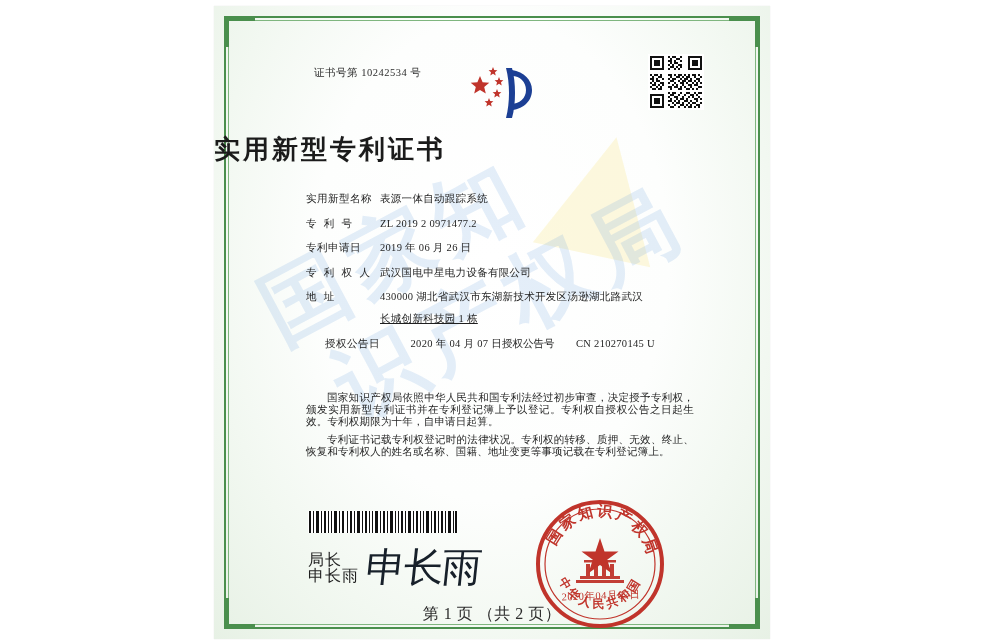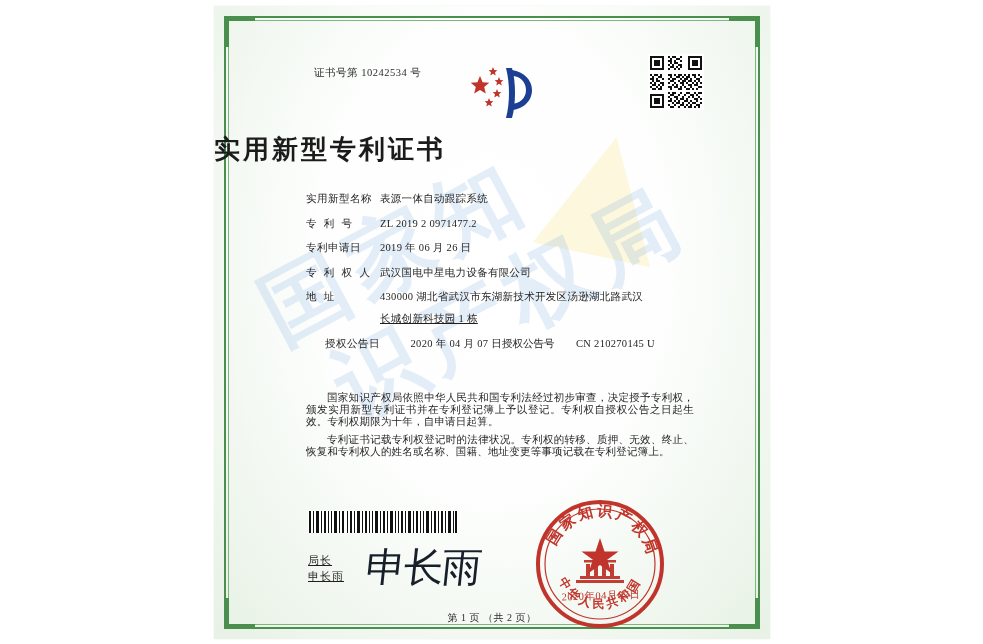--- a/index.html
+++ b/index.html
@@ -201,25 +201,24 @@
     top: 505px;
     width: 150px;
     height: 22px;
   }
   .barcode svg { display: block; }
 
   .signer {
     position: absolute;
     left: 94px;
     top: 546px;
-    font-size: 11px;
+    font-size: 16px;
     line-height: 16px;
     color: #1f1f1f;
     letter-spacing: 1px;
-    text-decoration: underline;
   }
   .signature {
     position: absolute;
     left: 152px;
     top: 534px;
     font-size: 40px;
     font-family: "Liberation Serif", serif;
     color: #17202a;
     transform: skewX(-6deg);
     letter-spacing: -2px;
@@ -244,21 +243,21 @@
     color: #c0342b;
     letter-spacing: 0.5px;
     transform: rotate(-2deg);
   }
 
   .footer {
     position: absolute;
     left: 0; right: 0;
     bottom: 14px;
     text-align: center;
-    font-size: 10px;
+    font-size: 16px;
     color: #2c2c2c;
     letter-spacing: 0.5px;
   }
 </style>
 </head>
 <body>
 
 <div class="page">
   <div class="cert">
 

